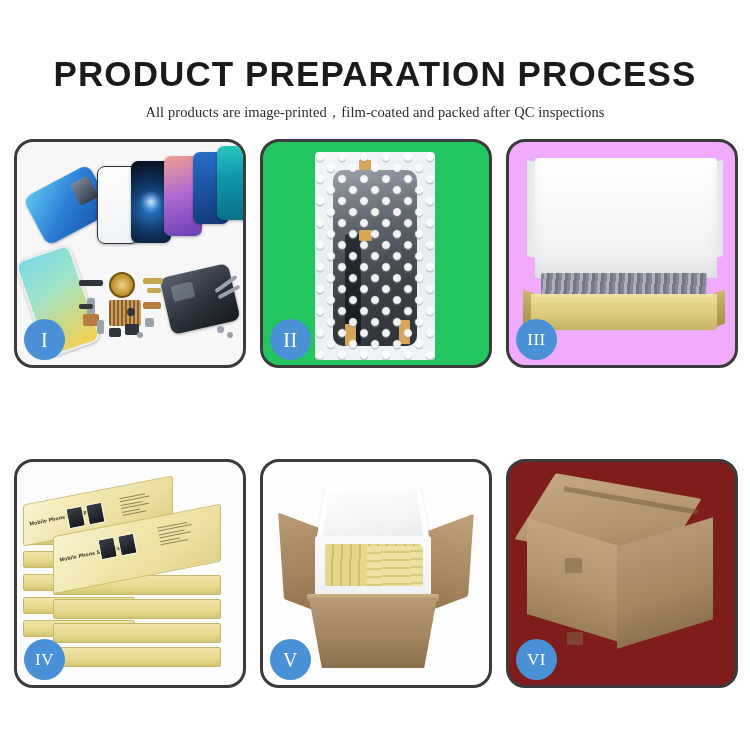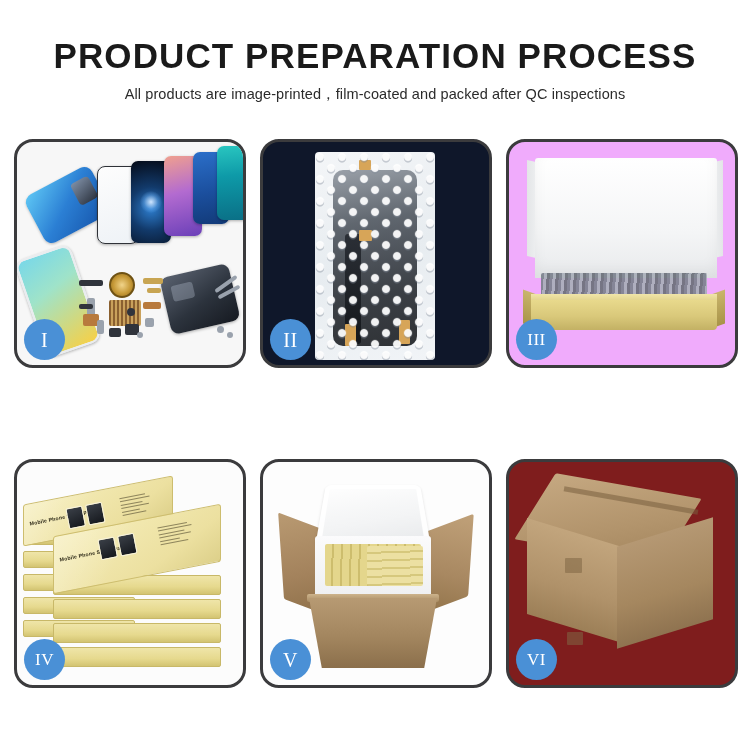--- a/index.html
+++ b/index.html
@@ -16,39 +16,39 @@
   .page {
     position: relative;
     width: 750px;
     height: 750px;
   }
 
   
   .header {
     position: absolute;
     left: 0;
-    top: 38px;
+    top: 56px;
     width: 750px;
     text-align: center;
   }
   .title {
     font-size: 35px;
     font-weight: 700;
     letter-spacing: 1.1px;
     color: #1a1a1a;
     line-height: 1.05;
     font-family: "Liberation Sans", sans-serif;
   }
   .subtitle {
     margin-top: 10px;
     font-size: 14.5px;
     font-weight: 400;
     color: #2b2b2b;
     letter-spacing: 0.1px;
-    font-family: Liberation Sans, sans-serif;
+    font-family: Liberation Serif, serif;
   }
 
   
   .grid {
     position: absolute;
     left: 14px;
     top: 139px;
     width: 724px;
     display: grid;
     grid-template-columns: repeat(3, 232px);
@@ -181,21 +181,21 @@
   .coil {
     position: absolute;
     left: 92px; top: 130px;
     width: 22px; height: 22px;
     border-radius: 50%;
     background: radial-gradient(circle,#f1d48a 0%, #c79a38 55%, #8d6718 100%);
     border: 2px solid #6f5214;
   }
 
   
-  .p2 { background: #0f172a; }
+  .p2 { background: #22c55e; }
   .bubble-bag {
     position: absolute;
     left: 52px; top: 10px;
     width: 120px; height: 208px;
     background: linear-gradient(160deg, #f4f6f8 0%, #e7ecf0 50%, #f1f4f7 100%);
     border-radius: 4px;
     overflow: hidden;
   }
   .bag-content {
     position: absolute;

